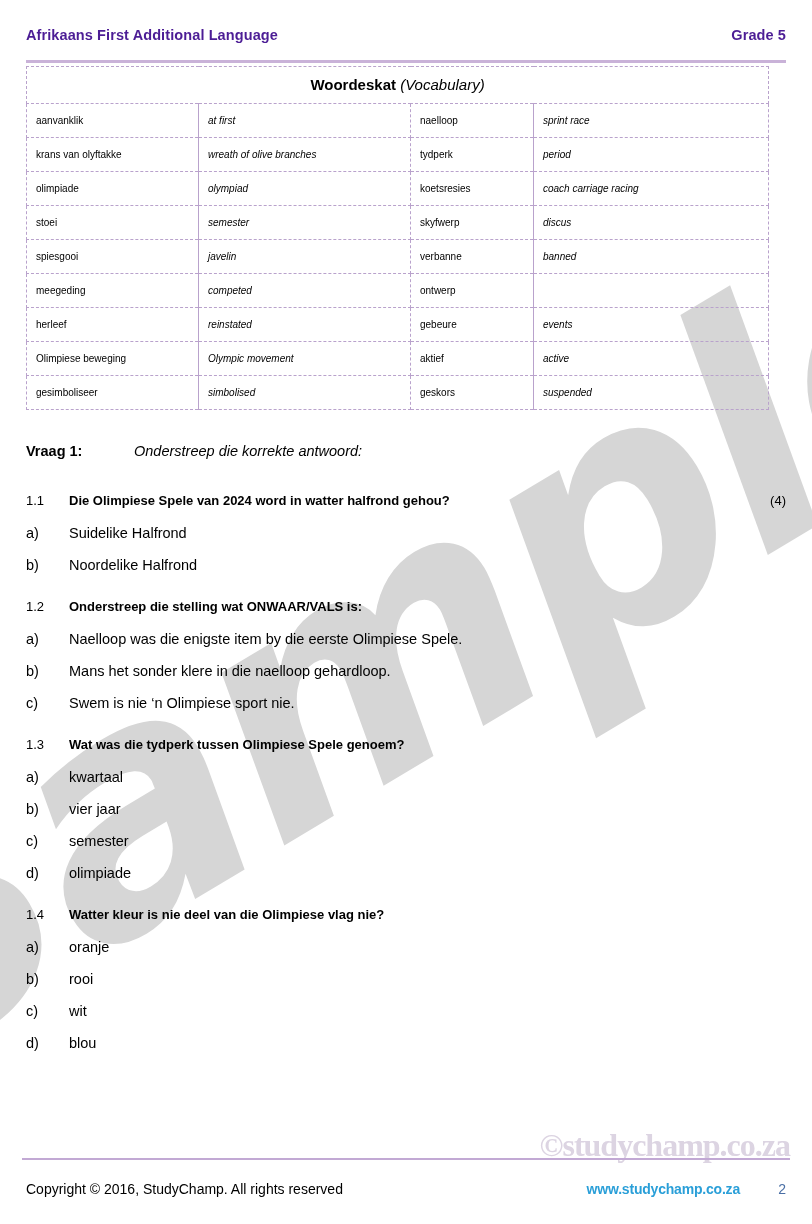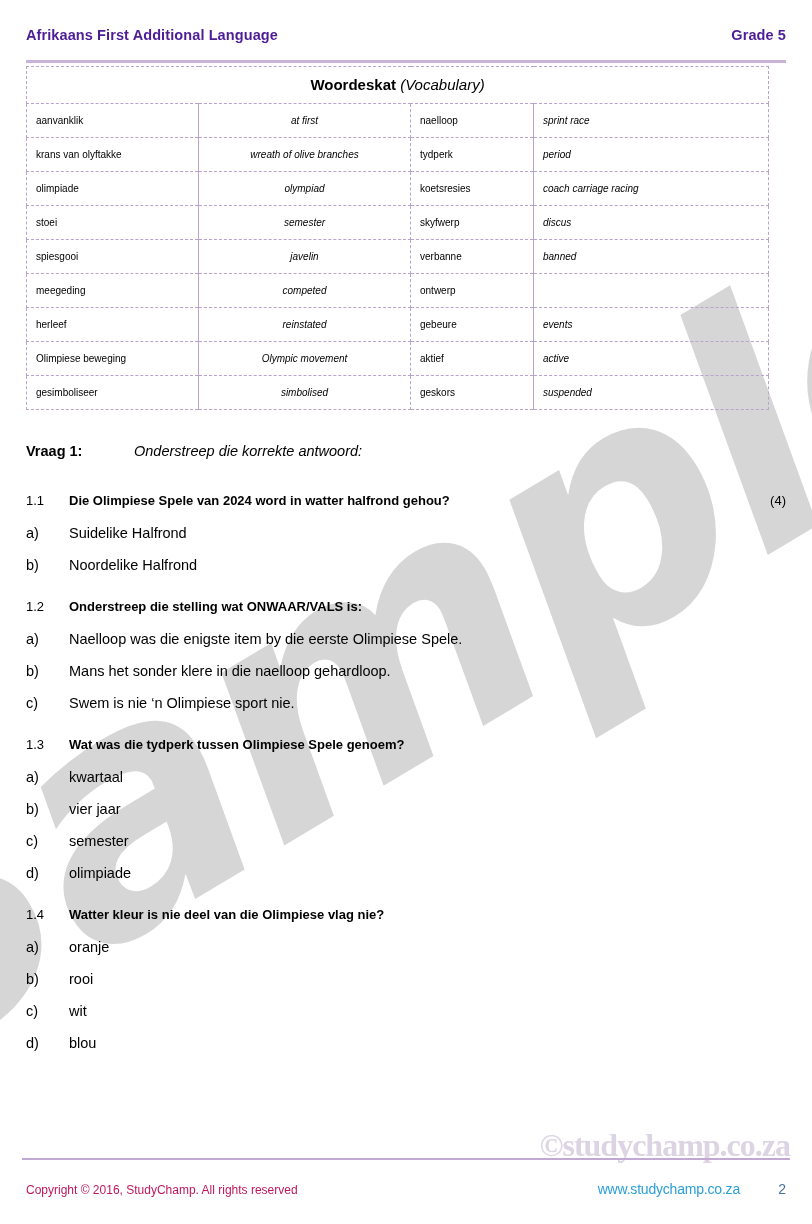--- a/index.html
+++ b/index.html
@@ -70,21 +70,21 @@
   }
   .vocab-table td.eng-a {
     border-right: 1px dashed #b9a2cc;
   }
   .vocab-table td.afr-b {
     border-right: 1px solid #b9a2cc;
   }
   .vocab-table td.eng {
     font-style: italic;
   }
-  .vocab-table td.eng-a { font-style: italic; text-align: center; }
+  .vocab-table td.eng-a { font-style: italic; }
 
   .c1 { width: 172px; }
   .c2 { width: 212px; }
   .c3 { width: 123px; }
   .c4 { width: 235px; }
 
   
   .questions {
     position: absolute;
     left: 26px; right: 26px; top: 443px;
@@ -151,28 +151,28 @@
     height: 2px;
     background: #c2a9d4;
   }
   .footer {
     position: absolute;
     left: 26px; right: 26px; bottom: 27px;
     display: flex; align-items: baseline;
     font-size: 12px;
   }
   .footer .copyright {
-    color: #be185d;
-    font-size: 12px;
+    color: #000000;
+    font-size: 14px;
     flex: none;
   }
   .footer .spacer { flex: 1; }
   .footer .site {
     color: #2a9fd8;
-    font-weight: normal;
+    font-weight: bold;
     font-size: 14px;
     letter-spacing: -.2px;
   }
   .footer .pageno {
     color: #4a6fa5;
     font-size: 14px;
     width: 46px;
     text-align: right;
   }
 </style>

